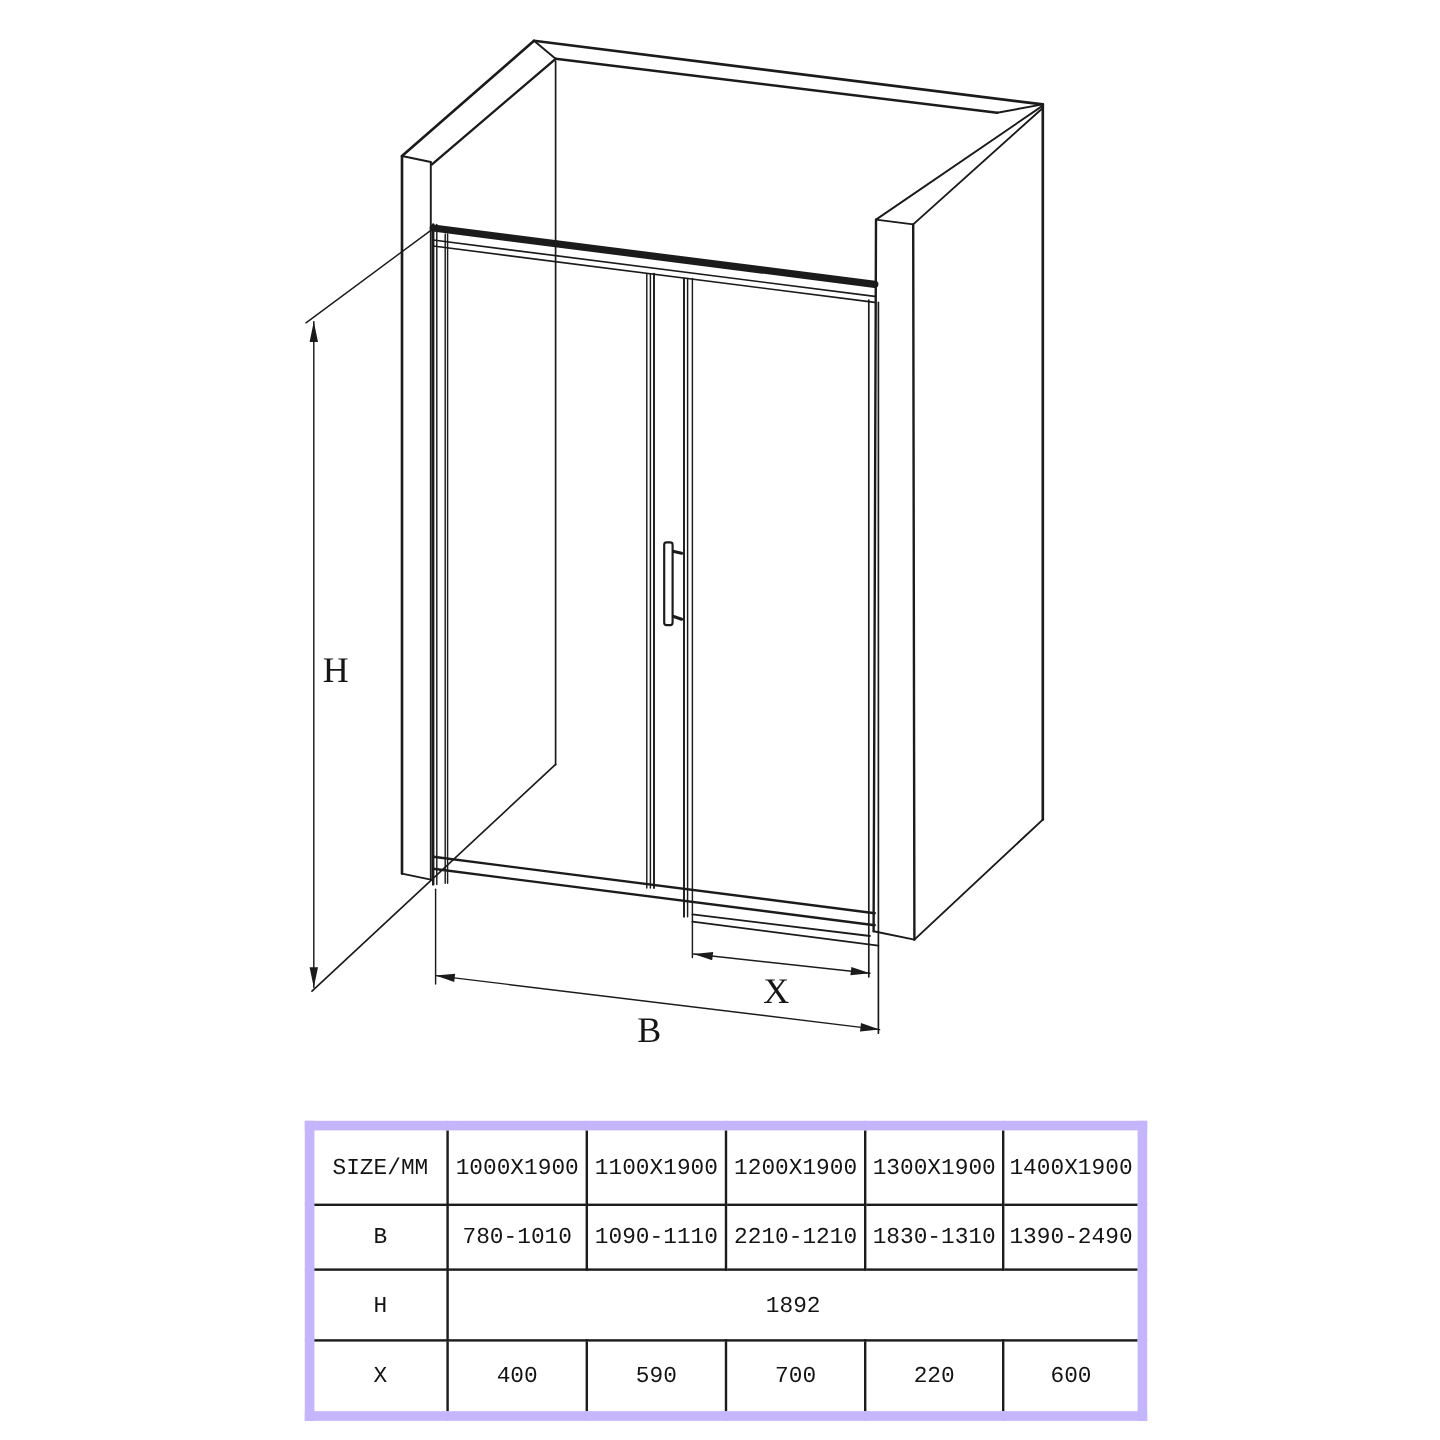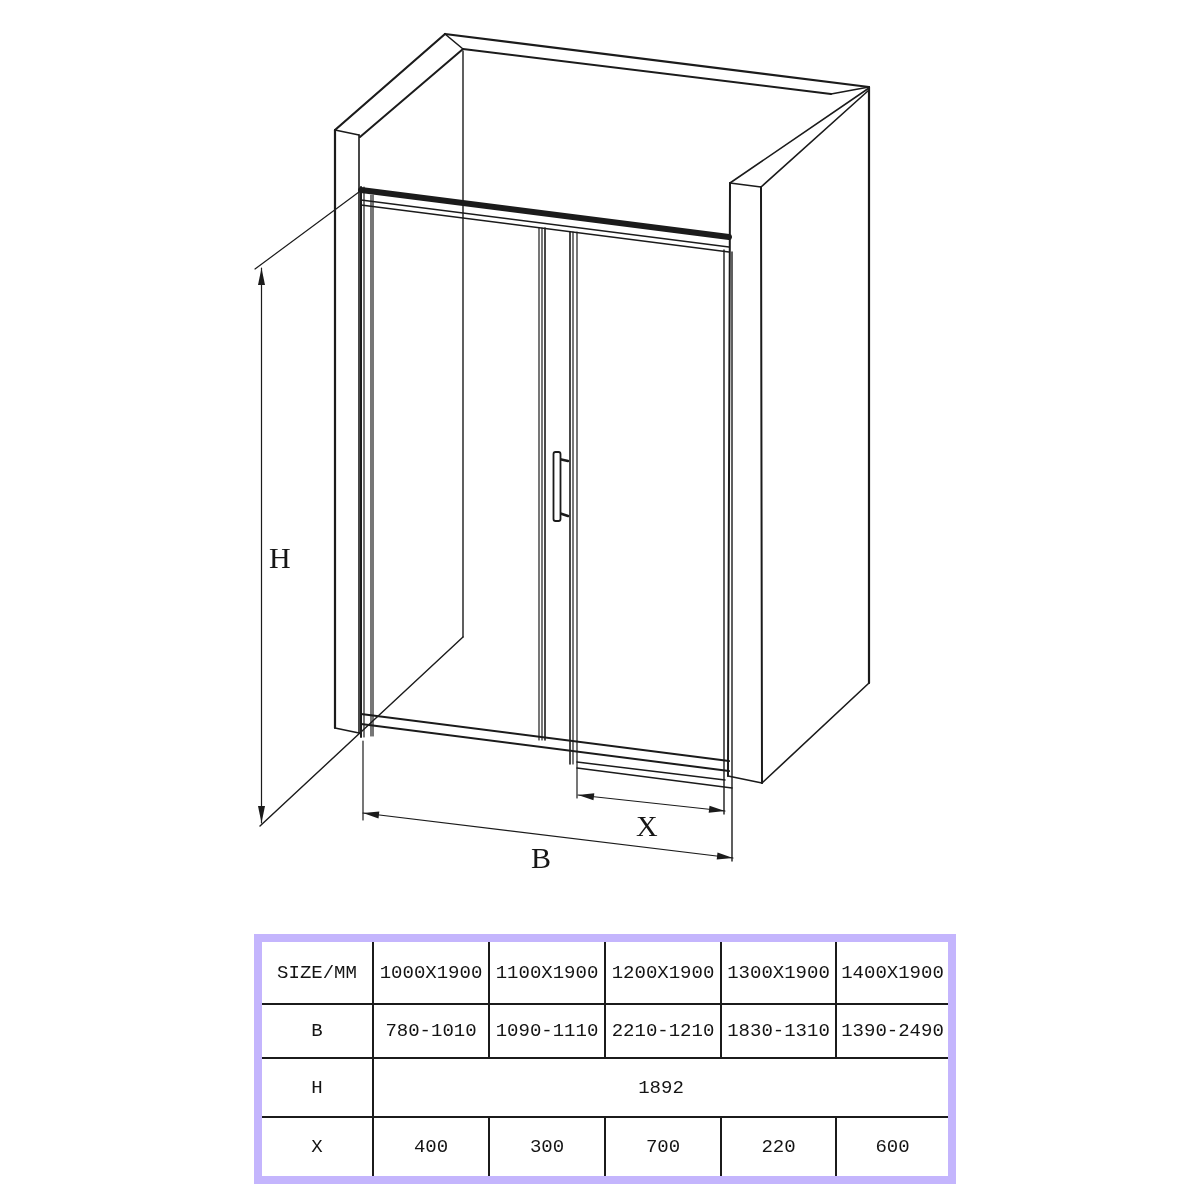--- a/index.html
+++ b/index.html
@@ -145,21 +145,21 @@
         <td>1830-1310</td>
         <td>1390-2490</td>
       </tr>
       <tr class="row-3">
         <td>H</td>
         <td colspan="5">1892</td>
       </tr>
       <tr class="row-4">
         <td>X</td>
         <td>400</td>
-        <td>300</td>
+        <td>590</td>
         <td>700</td>
         <td>220</td>
         <td>600</td>
       </tr>
     </tbody>
       </table>
   </div>
 </div>
 
 </body></html>

